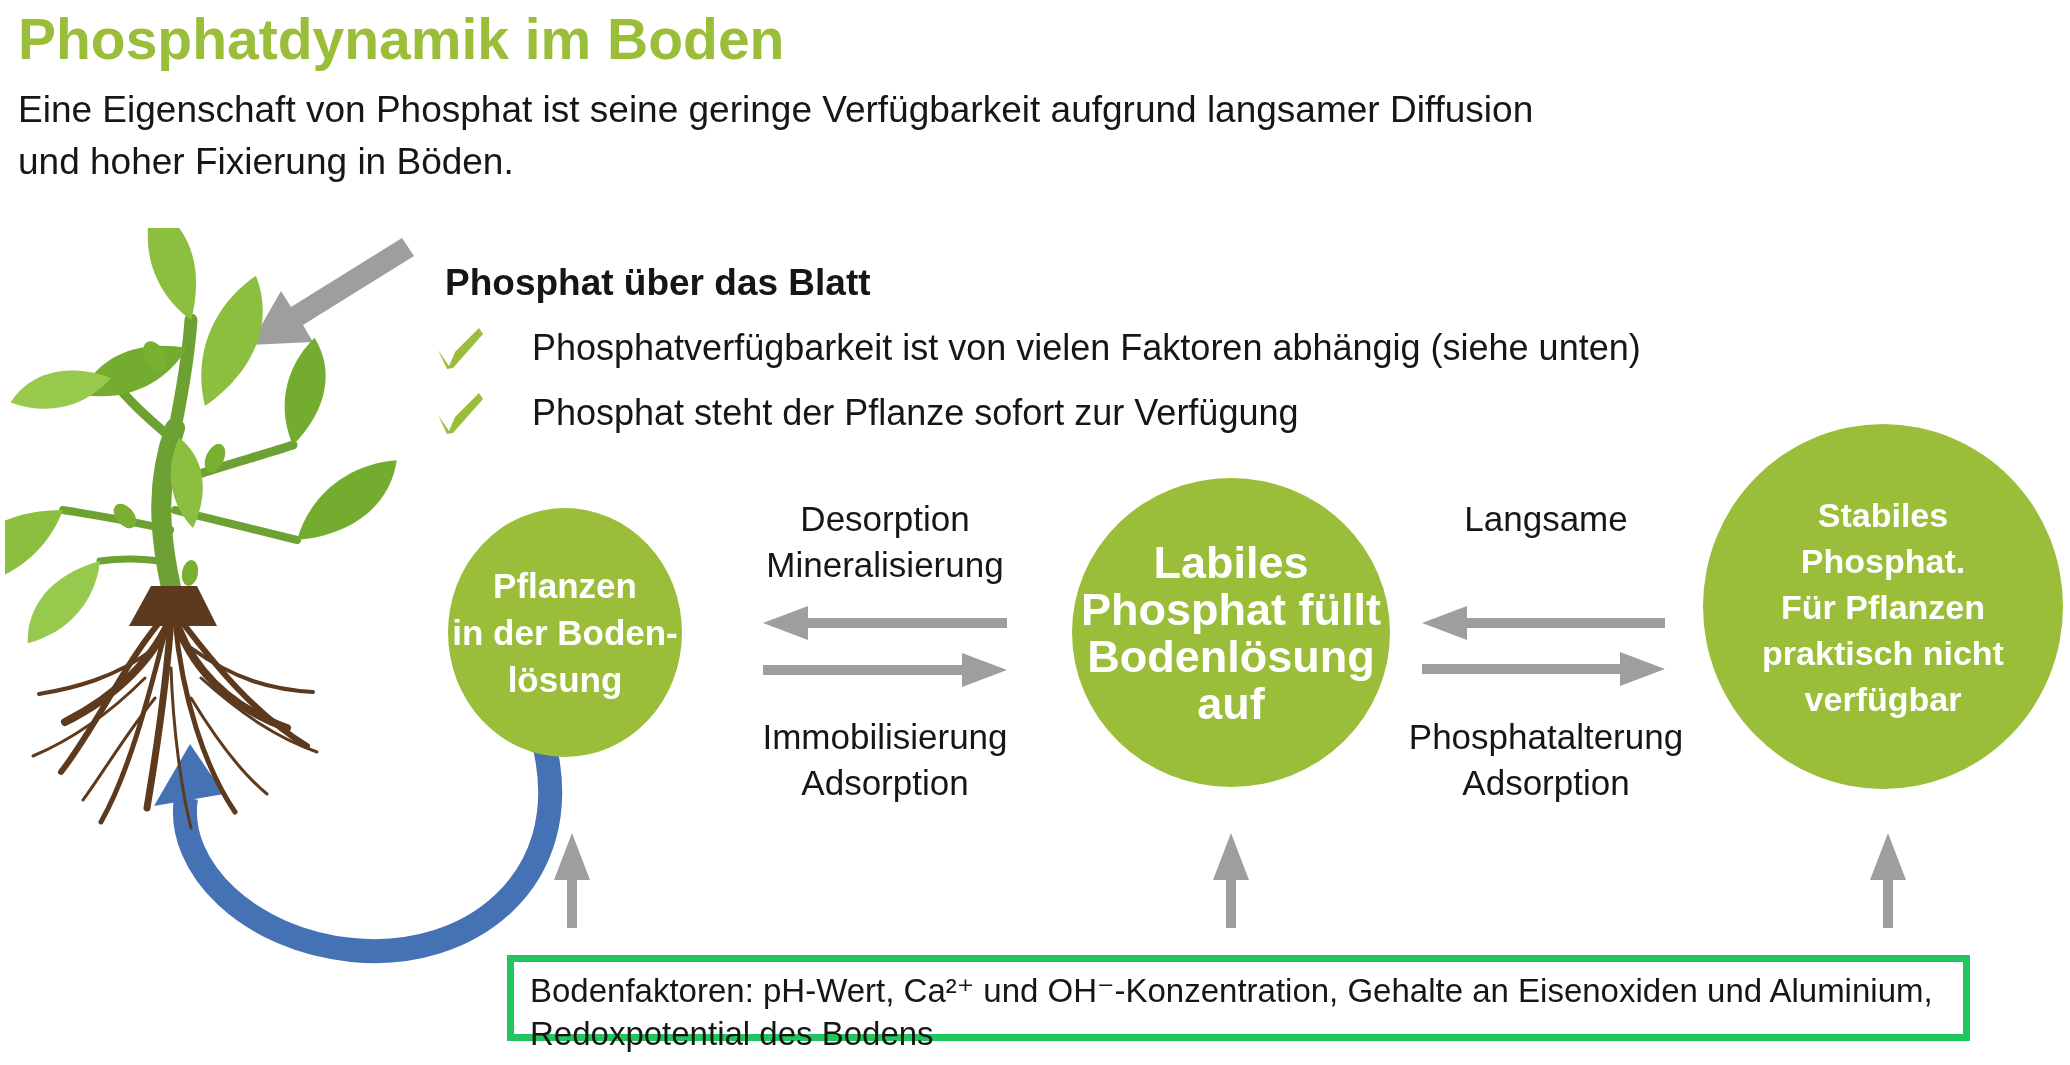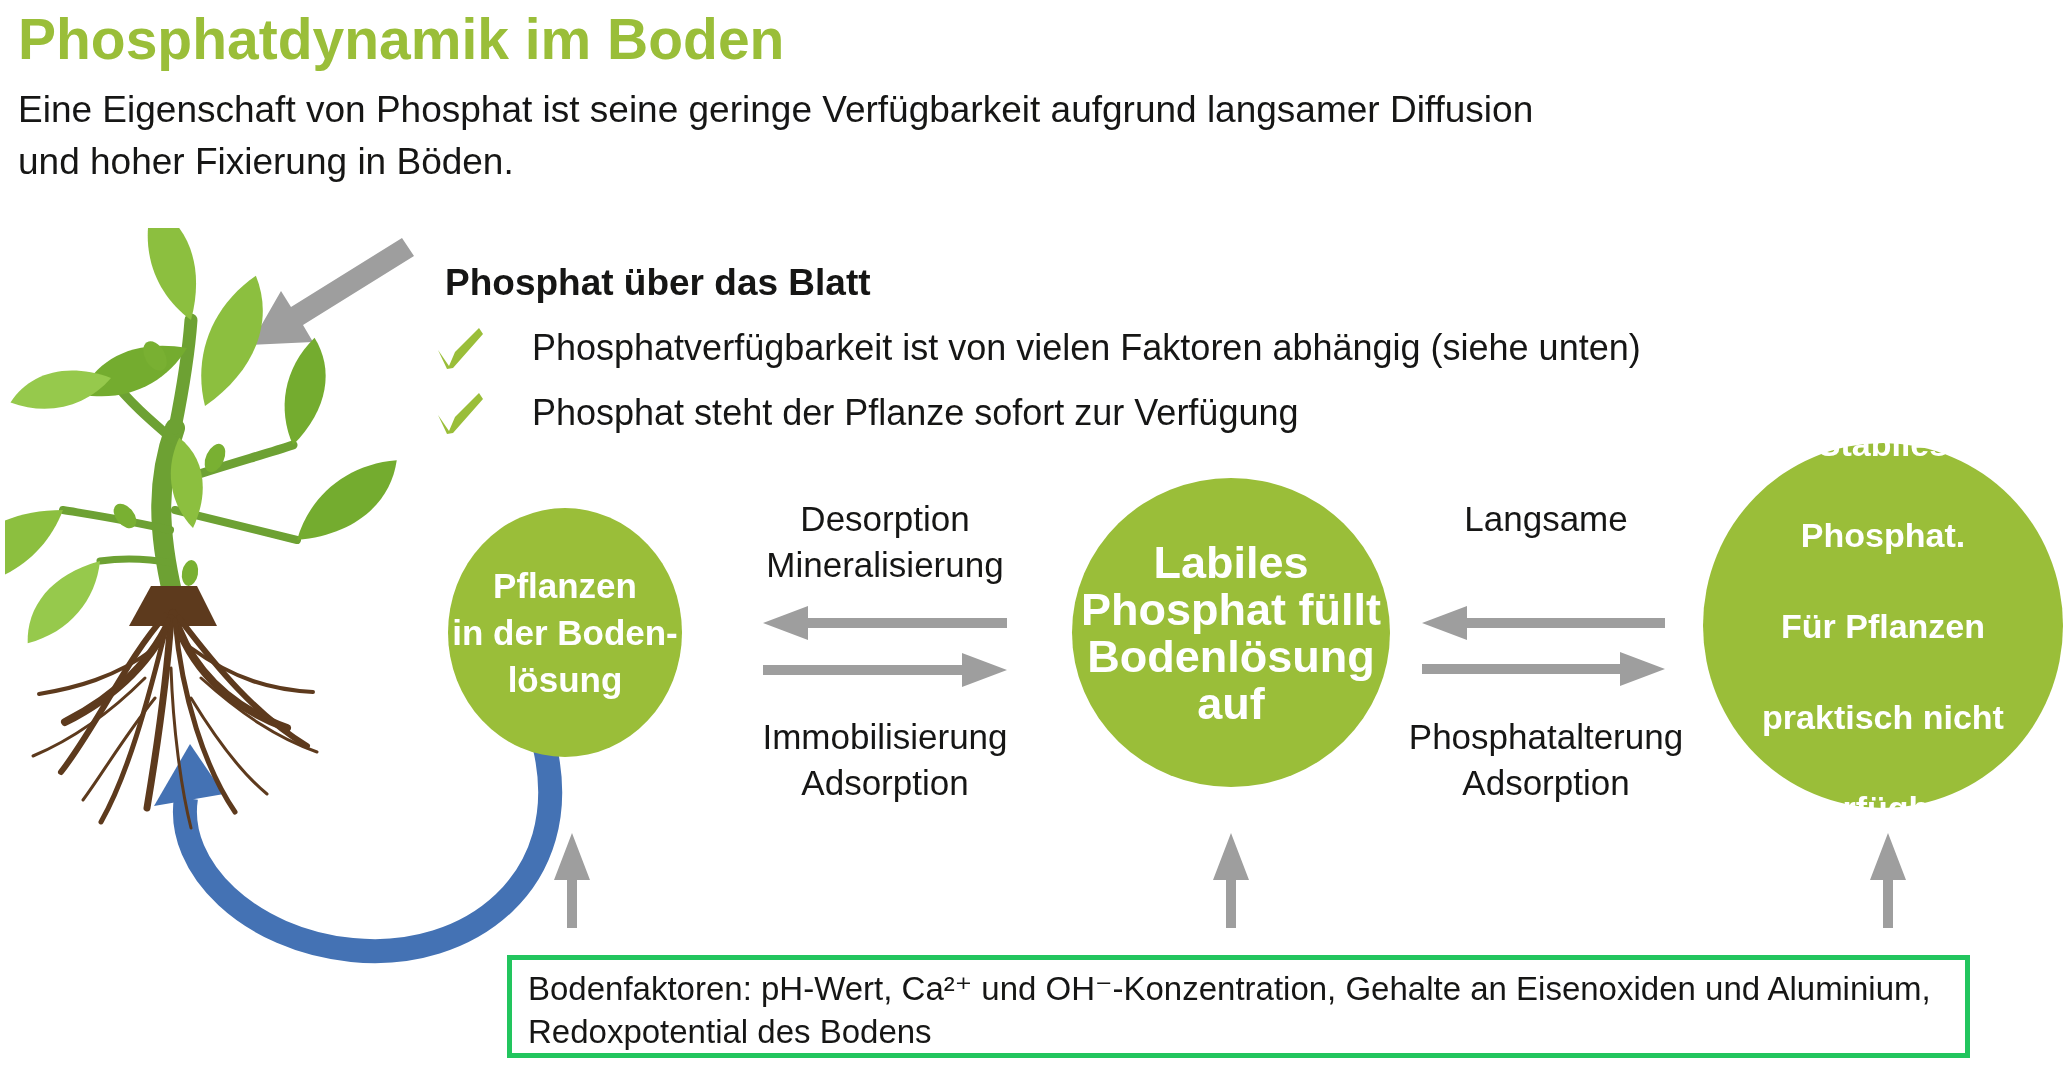--- a/index.html
+++ b/index.html
@@ -24,31 +24,31 @@
 
   
   #plant{left:5px;top:228px;z-index:2;}
 
   
   .node{position:absolute;border-radius:50%;background:#9abe39;display:flex;flex-direction:column;
         align-items:center;justify-content:center;text-align:center;color:#ffffff;
         font-weight:bold;z-index:2;}
   #node-solution{left:448px;top:508px;width:234px;height:249px;font-size:35px;line-height:47px;}
   #node-labile{left:1072px;top:478px;width:318px;height:309px;font-size:45px;line-height:47px;}
-  #node-stable{left:1703px;top:443px;width:360px;height:365px;font-size:34px;line-height:46px;gap:45px;}
+  #node-stable{left:1703px;top:424px;width:360px;height:365px;font-size:34px;line-height:46px;}
 
   
   .ex-label{position:absolute;width:400px;text-align:center;font-size:35px;line-height:46px;z-index:2;}
   #ex1-top{left:685px;top:496px;}
   #ex1-bottom{left:685px;top:714px;}
   #ex2-top{left:1346px;top:496px;}
   #ex2-bottom{left:1346px;top:714px;}
 
   
-  #soil-box{left:507px;top:955px;width:1463px;height:103px;border:5px solid #22c55e;
+  #soil-box{left:507px;top:955px;width:1463px;height:86px;border:7px solid #22c55e;
             box-sizing:border-box;background:#ffffff;z-index:2;
             font-size:33px;line-height:43px;padding:7px 14px 0 16px;}
 </style>
 </head>
 <body>
 
 <div id="canvas">
 
   <div class="abs" id="title">Phosphatdynamik im Boden</div>
   <div class="abs" id="intro">

